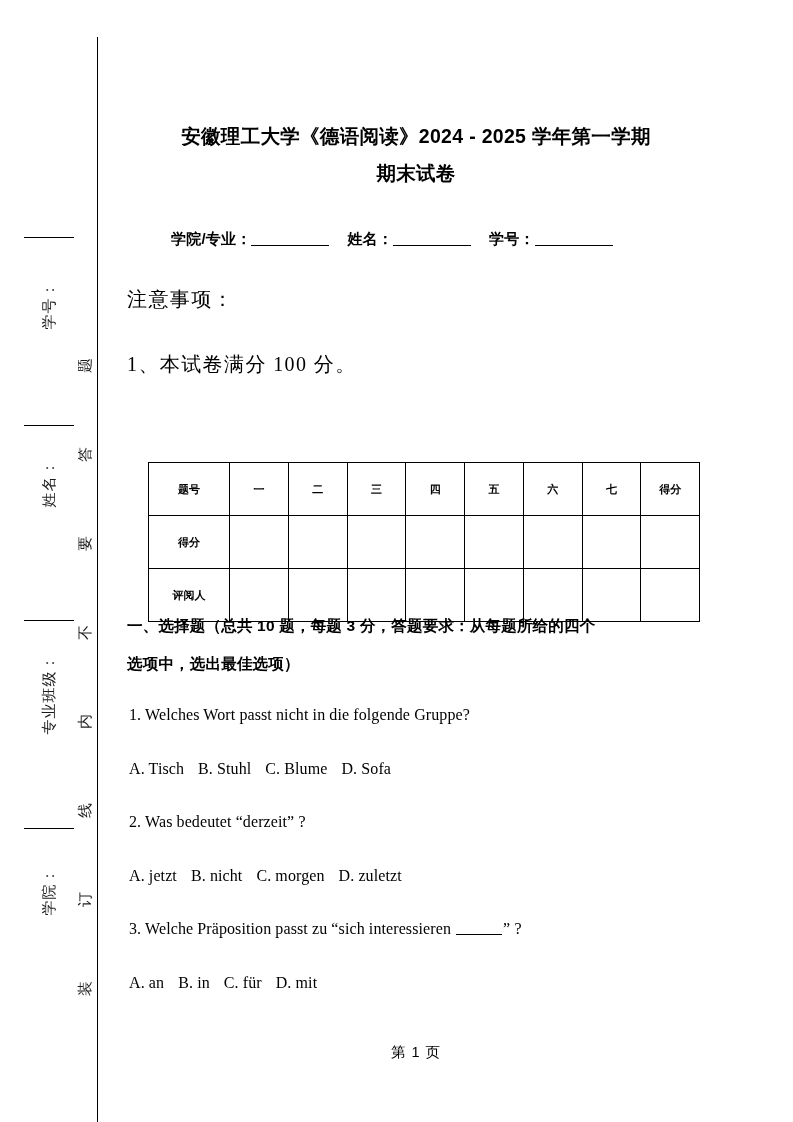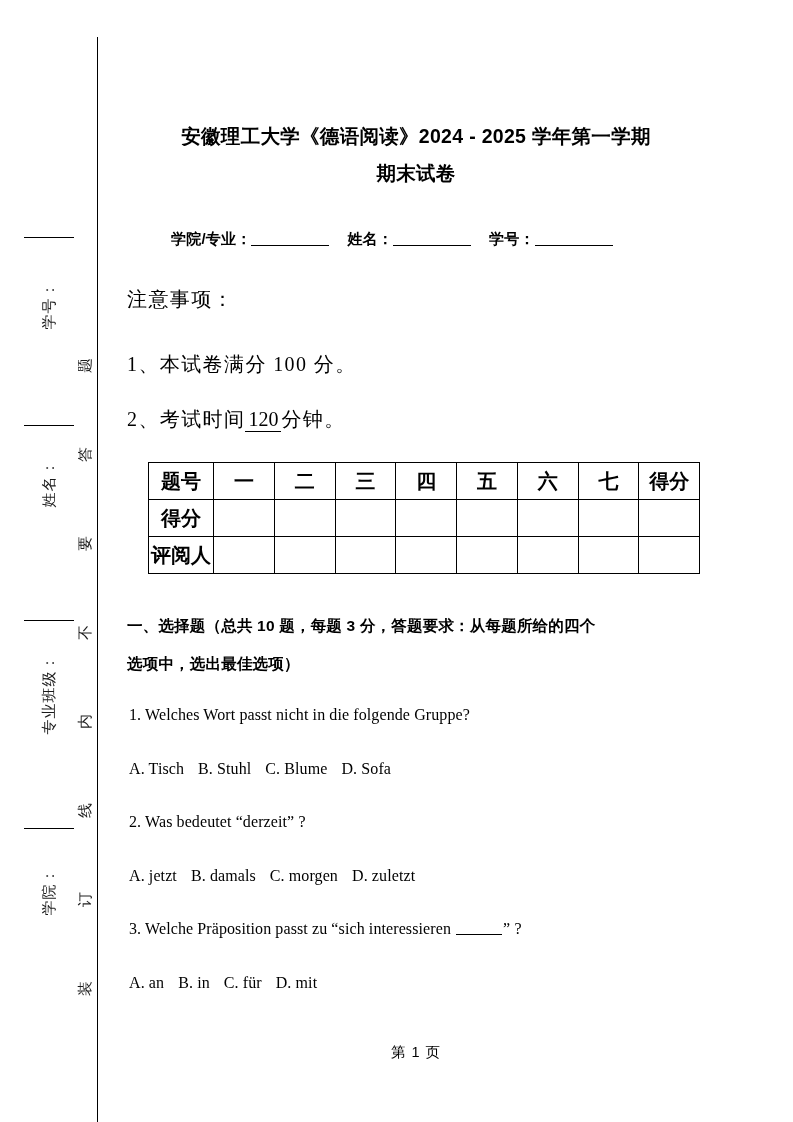--- a/index.html
+++ b/index.html
@@ -142,22 +142,22 @@
     border-collapse: collapse;
     table-layout: fixed;
   }
   #score-table td {
     border: 1.2px solid #000;
     height: 36px;
     text-align: center;
     vertical-align: middle;
     font-family: "Liberation Sans", "DejaVu Sans", sans-serif;
     font-weight: bold;
-    font-size: 20px;
-    padding: 0;
+    font-size: 11px;
+    padding: 8px;
   }
   #score-table td.rowhead { width: 64px; }
 
   
   #section-heading {
     position: absolute;
     left: 0;
     top: 607px;
     width: 578px;
     font-family: "Liberation Sans", "DejaVu Sans", sans-serif;
@@ -259,23 +259,20 @@
     <div>安徽理工大学《德语阅读》2024 - 2025 学年第一学期</div>
     <div>期末试卷</div>
   </div>
 
   <div id="student-info">
     <span>学院/专业：</span><span class="blank"></span><span class="gap"></span><span>姓名：</span><span class="blank"></span><span class="gap"></span><span>学号：</span><span class="blank"></span>
   </div>
 
   <div class="notice-line" id="notice-title">注意事项：</div>
   <div class="notice-line" id="notice-item-0">1、本试卷满分 100 分。</div>
-  <div class="notice-line" id="notice-item-1">
-    <span>2、考试时间</span><span class="ul-val">120</span><span>分钟。</span>
-  </div>
 
   <table id="score-table">
     <tbody>
         <tr>
       <td class="rowhead">题号</td>
       <td>一</td>
       <td>二</td>
       <td>三</td>
       <td>四</td>
       <td>五</td>
@@ -313,21 +310,21 @@
     <div>选项中，选出最佳选项）</div>
   </div>
 
   <div class="q-line" id="q-0-stem">1. Welches Wort passt nicht in die folgende Gruppe?</div>
   <div class="q-line" id="q-0-opts">
     <span>A. Tisch</span><span class="opt-gap"></span><span>B. Stuhl</span><span class="opt-gap"></span><span>C. Blume</span><span class="opt-gap"></span><span>D. Sofa</span>
   </div>
 
   <div class="q-line" id="q-1-stem">2. Was bedeutet “derzeit” ?</div>
   <div class="q-line" id="q-1-opts">
-    <span>A. jetzt</span><span class="opt-gap"></span><span>B. damals</span><span class="opt-gap"></span><span>C. morgen</span><span class="opt-gap"></span><span>D. zuletzt</span>
+    <span>A. jetzt</span><span class="opt-gap"></span><span>B. nicht</span><span class="opt-gap"></span><span>C. morgen</span><span class="opt-gap"></span><span>D. zuletzt</span>
   </div>
 
   <div class="q-line" id="q-2-stem">
     <span>3. Welche Präposition passt zu “sich interessieren </span><span class="fill-blank"></span><span>” ?</span>
   </div>
   <div class="q-line" id="q-2-opts">
     <span>A. an</span><span class="opt-gap"></span><span>B. in</span><span class="opt-gap"></span><span>C. für</span><span class="opt-gap"></span><span>D. mit</span>
   </div>
 
   <div id="page-footer">第 1 页</div>

